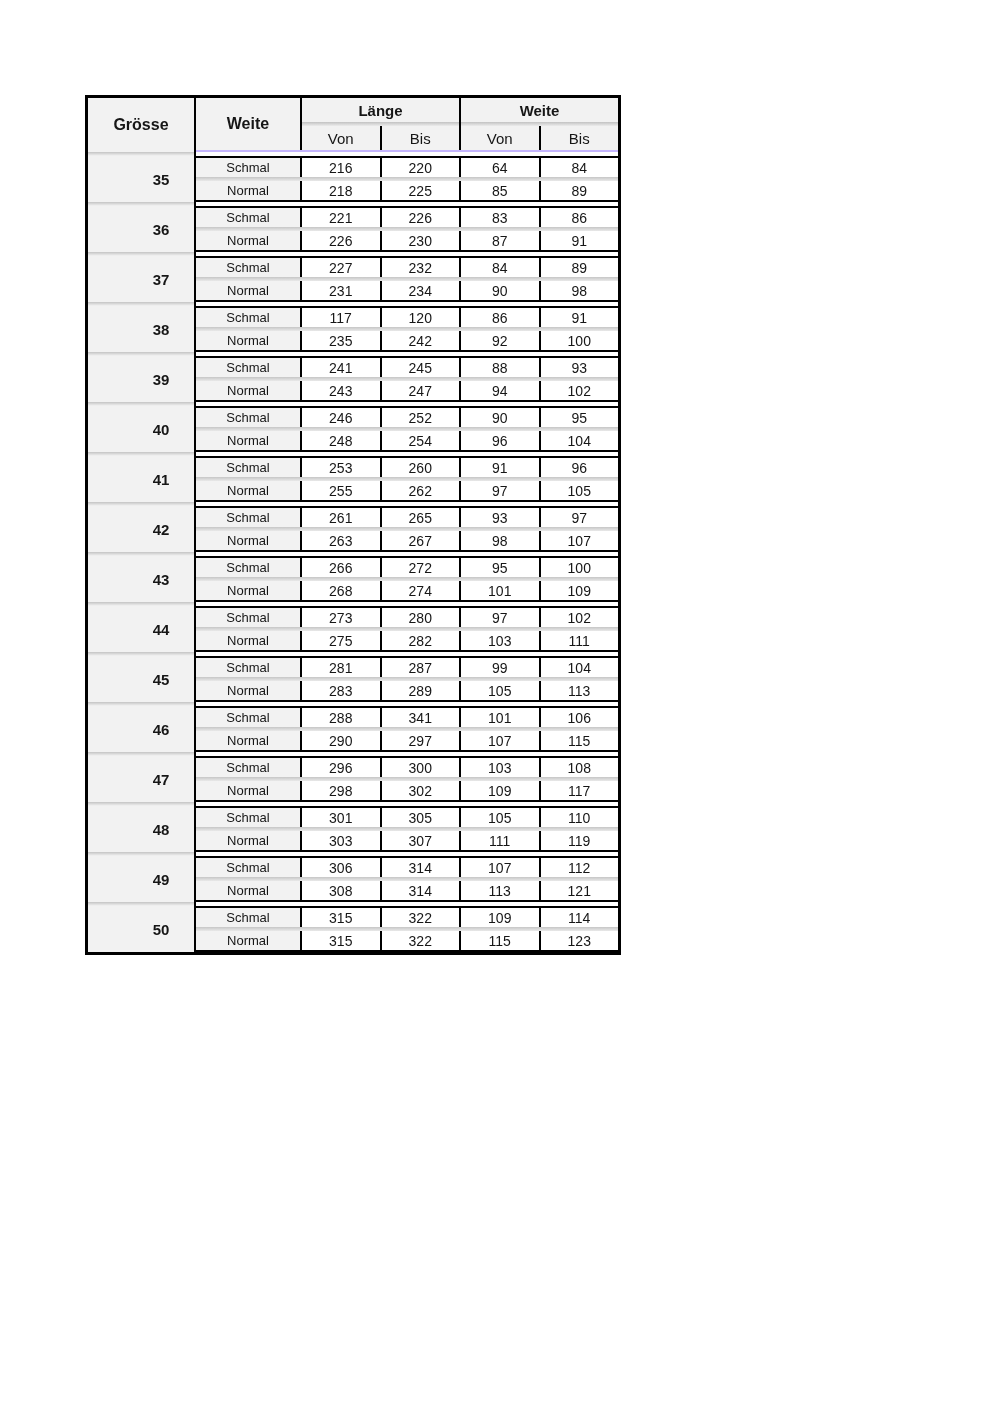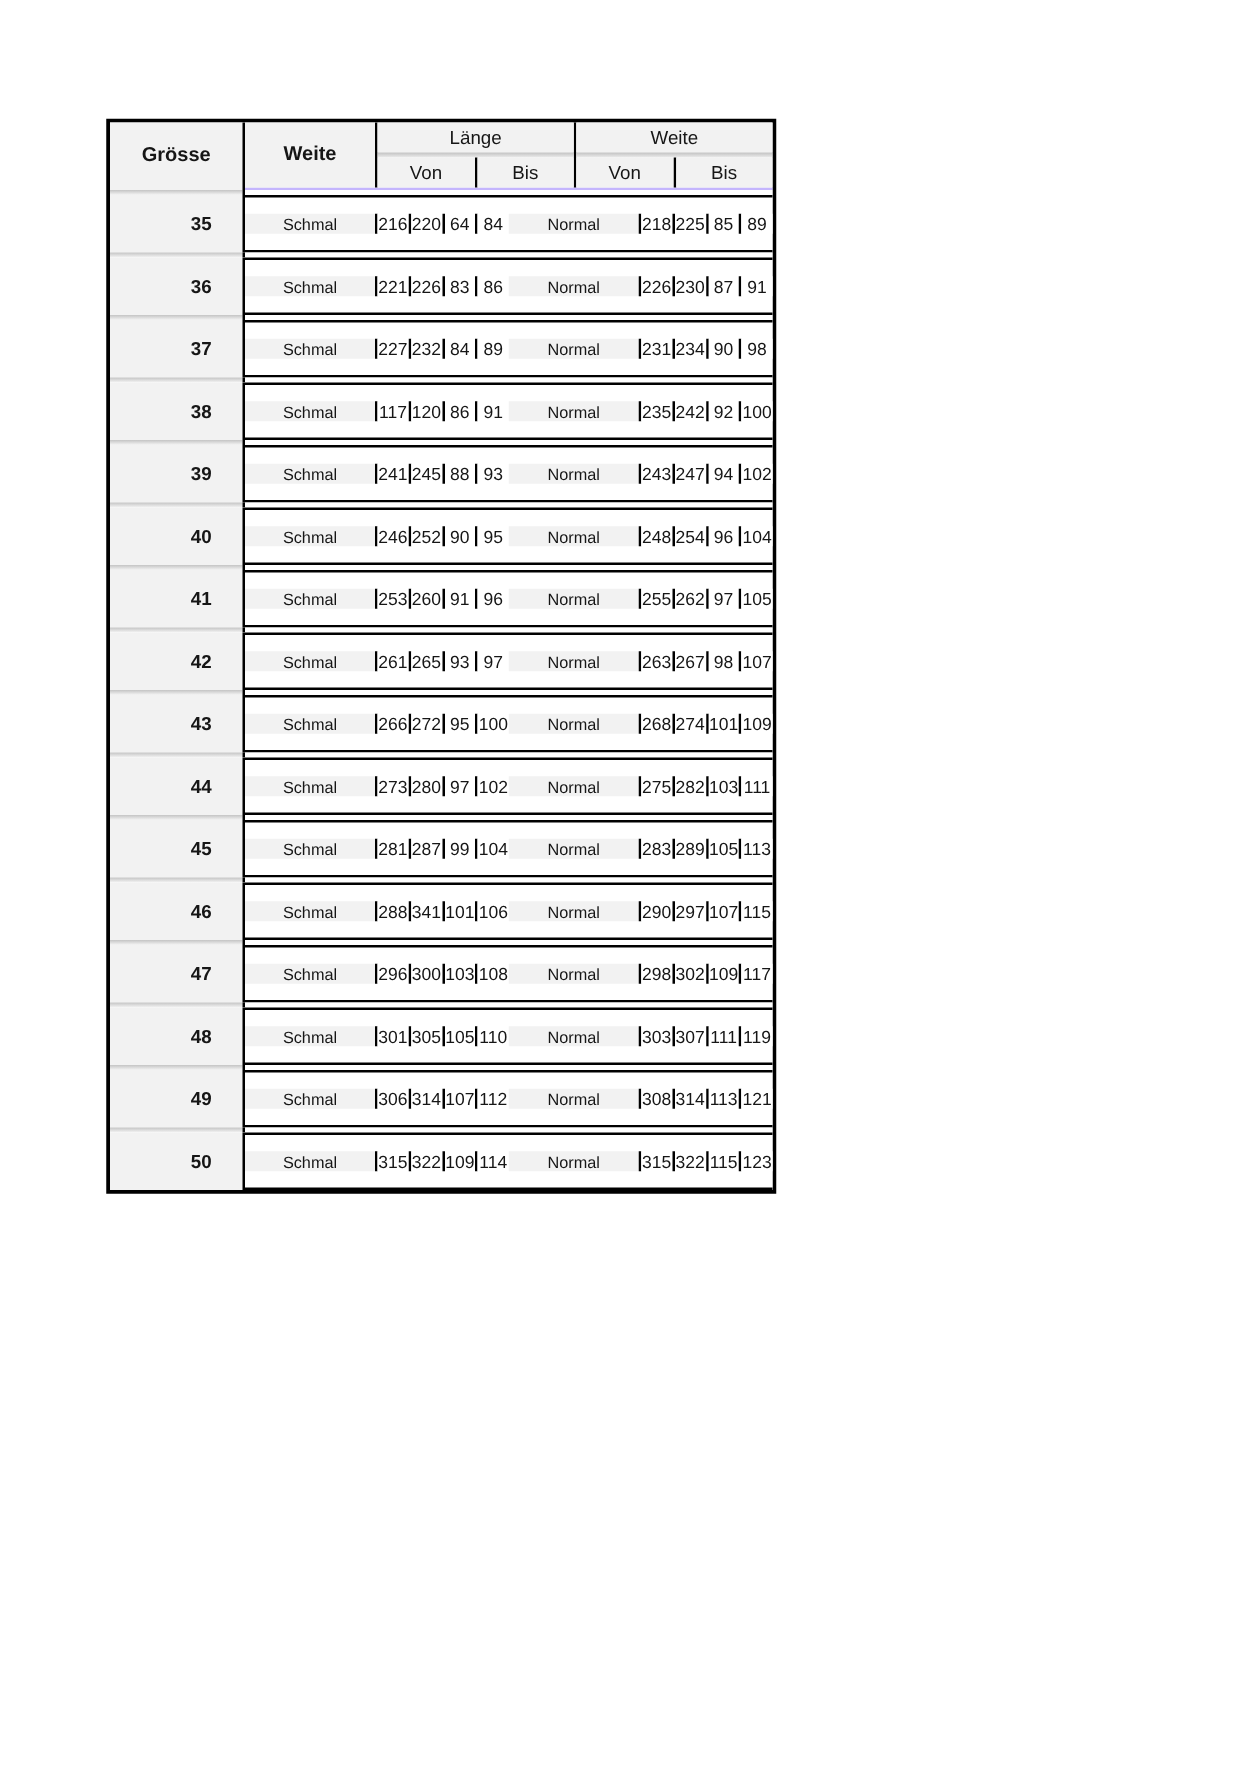--- a/index.html
+++ b/index.html
@@ -35,21 +35,21 @@
     width: 106px;
     border-right: 2px solid #000;
     background: #f2f2f2;
     font-weight: bold; font-size: 16px;
     display: flex; align-items: center; justify-content: center;
   }
   .h-section { flex: 1; display: flex; flex-direction: column; }
   .h-section.first { border-right: 2px solid #000; }
   .h-sec-label {
     height: 24px; background: #f2f2f2;
-    font-weight: normal; font-size: 15px;
+    font-weight: bold; font-size: 15px;
     display: flex; align-items: center; justify-content: center;
   }
   .h-strip { height: 4px; background: linear-gradient(#c2c2c2, #ececec); }
   .h-subrow { flex: 1; display: flex; }
   .h-sub {
     flex: 1; background: #f2f2f2;
     font-weight: normal; font-size: 15px;
     display: flex; align-items: center; justify-content: center;
   }
   .h-sub.first { border-right: 2px solid #000; }
@@ -67,23 +67,22 @@
     width: 108px;
     border-right: 2px solid #000;
     background: #f2f2f2;
     font-weight: bold; font-size: 15px;
     display: flex; align-items: center; justify-content: center; padding-left: 40px;
   }
   .group-box {
     flex: 1;
     border-top: 2px solid #000;
     border-bottom: 2px solid #000;
-    display: flex; flex-direction: row;
+    display: flex; flex-direction: column;
     background: #fff;
-    align-items: center;
   }
   .data-row { flex: 1; display: flex; }
   .weite-cell {
     width: 106px;
     border-right: 2px solid #000;
     background: #f2f2f2;
     font-size: 13px;
     display: flex; align-items: center; justify-content: center;
   }
   .num-cell {

